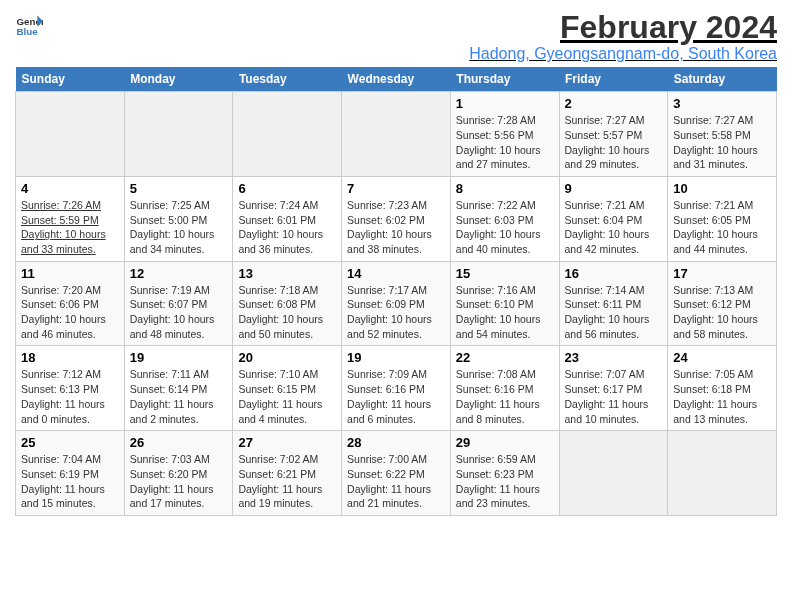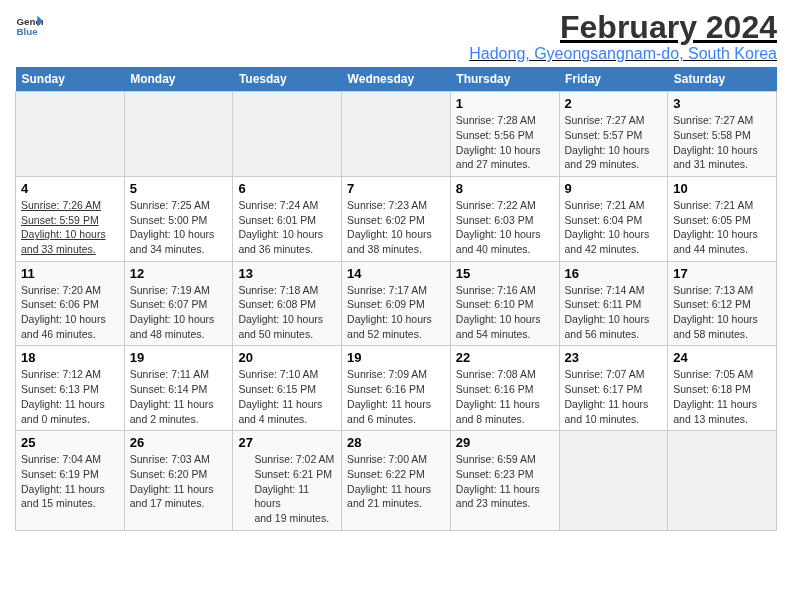--- a/index.html
+++ b/index.html
@@ -302,21 +302,21 @@
         </td>
         <td>
           <span class="day-num">26</span>
           <div class="day-info" style="white-space: pre-line;">Sunrise: 7:03 AM
 Sunset: 6:20 PM
 Daylight: 11 hours
 and 17 minutes.</div>
         </td>
         <td>
           <span class="day-num">27</span>
-          <div class="day-info" style="white-space: pre-line; margin-left: 16px;">Sunrise: 7:02 AM
+          <div class="day-info" style="white-space: pre-line;">Sunrise: 7:02 AM
 Sunset: 6:21 PM
 Daylight: 11 hours
 and 19 minutes.</div>
         </td>
         <td>
           <span class="day-num">28</span>
           <div class="day-info" style="white-space: pre-line;">Sunrise: 7:00 AM
 Sunset: 6:22 PM
 Daylight: 11 hours
 and 21 minutes.</div>

